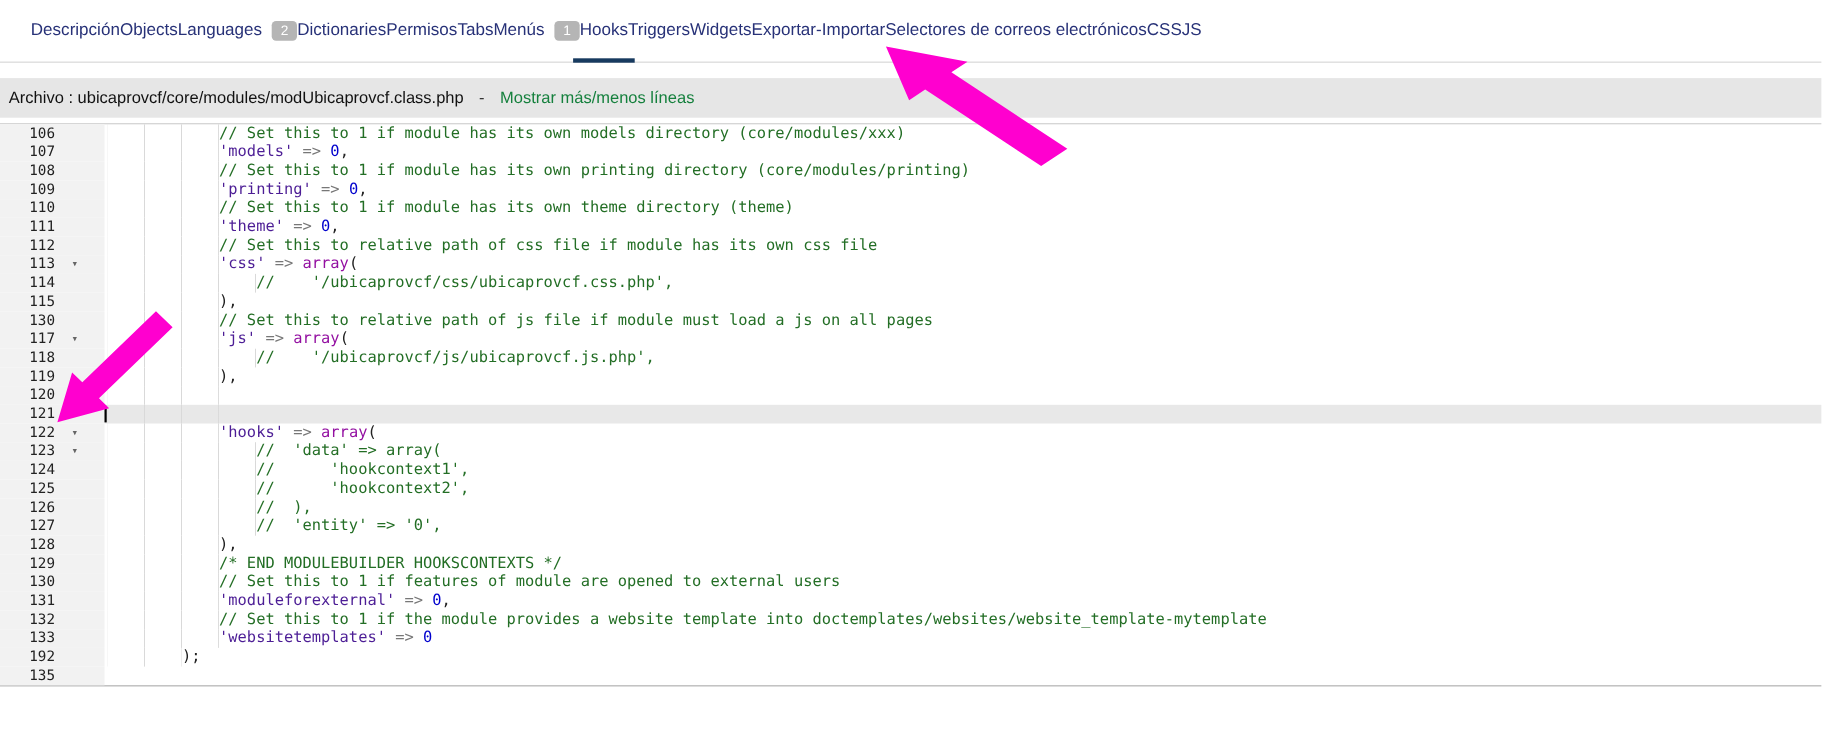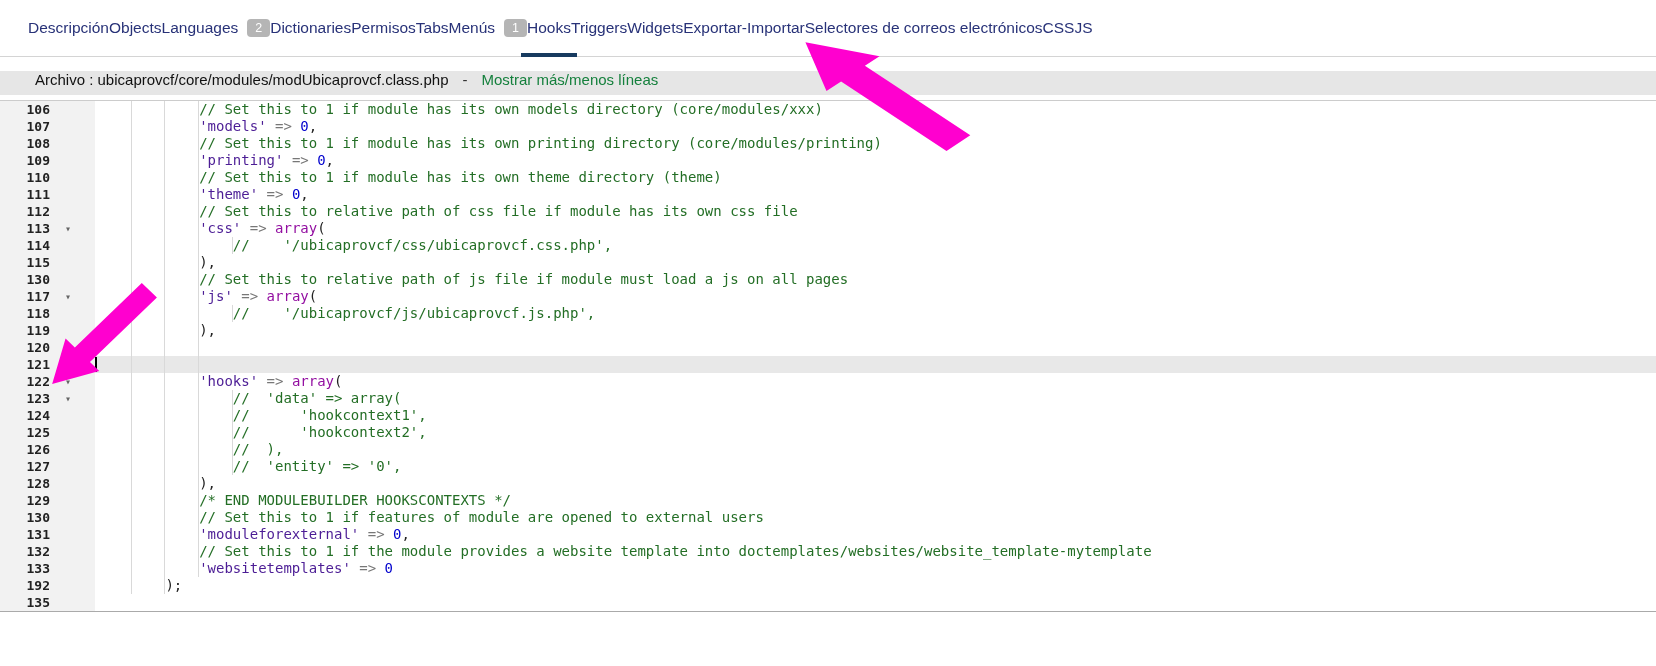--- a/index.html
+++ b/index.html
@@ -10,31 +10,31 @@
   .tabbar { position:relative; height:57px; display:flex; align-items:center;
             padding-left:28px; border-bottom:1px solid #d4d4d4; }
   .tab { position:relative; height:57px; display:flex; align-items:center;
          font-size:15.5px; color:#283278; cursor:pointer; white-space:nowrap; }
   .tab .badge { margin-left:9px; background:#b5b5b5; color:#fff;
                 border-radius:4px; font-size:12.5px; padding:2px 8px; }
   .tab.active::after { content:""; position:absolute; left:-6px; right:-6px;
                        bottom:0; height:4px; background:#173a5f; }
 
   
-  .filebar { margin-top:14px; height:24px; background:#e6e6e6; display:flex;
-             padding-left:35px; font-size:15px; color:#111; }
+  .filebar { margin-top:14px; height:36px; background:#e6e6e6; display:flex;
+             align-items:center; padding-left:8px; font-size:15px; color:#111; }
   .filebar .dash { margin:0 14px; color:#333; }
   .filebar a { color:#15803d; text-decoration:none; }
 
   
   .editor { margin-top:5px; border-top:1px solid #ccc; border-bottom:1px solid #aaa;
             font-family:"DejaVu Sans Mono", monospace; font-size:14px; }
   .row { display:flex; height:17px; line-height:17px; }
   .gut { width:95px; background:#f2f2f2; color:#222; font-size:13px;
-         text-align:right; padding-right:45px; position:relative; flex:none;font-weight:bold; }
+         text-align:right; padding-right:45px; position:relative; flex:none; }
   .fold { position:absolute; right:24px; top:0; font-size:10px; color:#666;
           line-height:17px; cursor:pointer; }
   .code { flex:1; white-space:pre; position:relative; padding-left:3px; color:#222; }
   .row.active .code { background:#e8e8e8; }
   .caret { position:absolute; left:0; top:1px; width:2px; height:15px; background:#000; }
   .ind { display:inline-block; height:17px; vertical-align:top;
          background:repeating-linear-gradient(to right,
             transparent 0, transparent calc(4ch - 1px),
             #d9d9d9 calc(4ch - 1px), #d9d9d9 4ch); }
   .tok-c { color:#236e25; }

